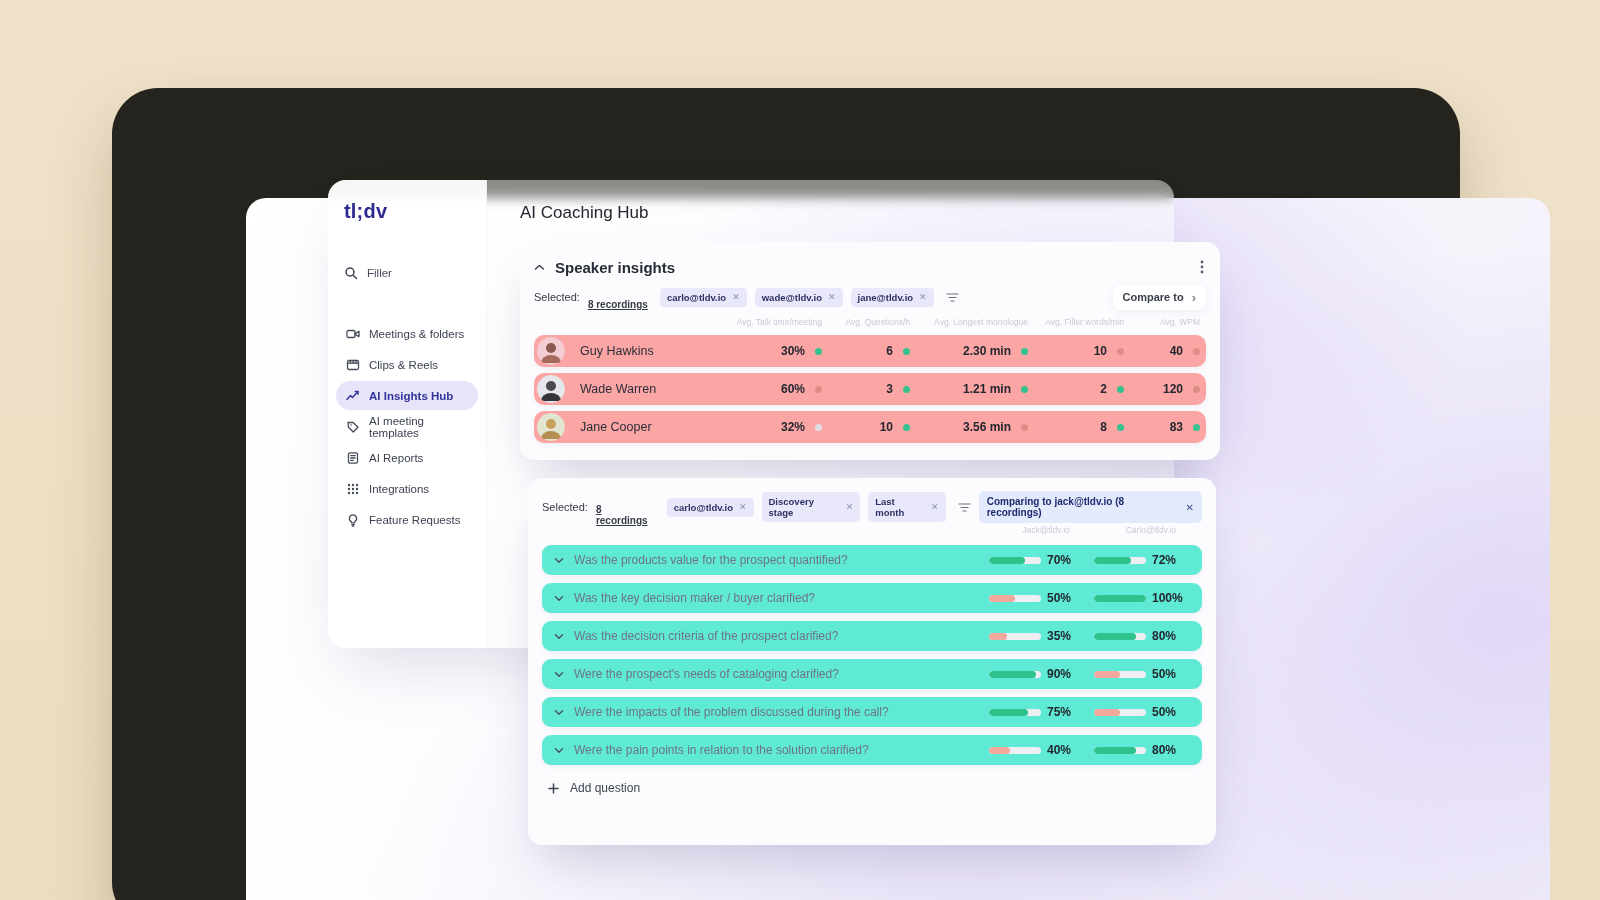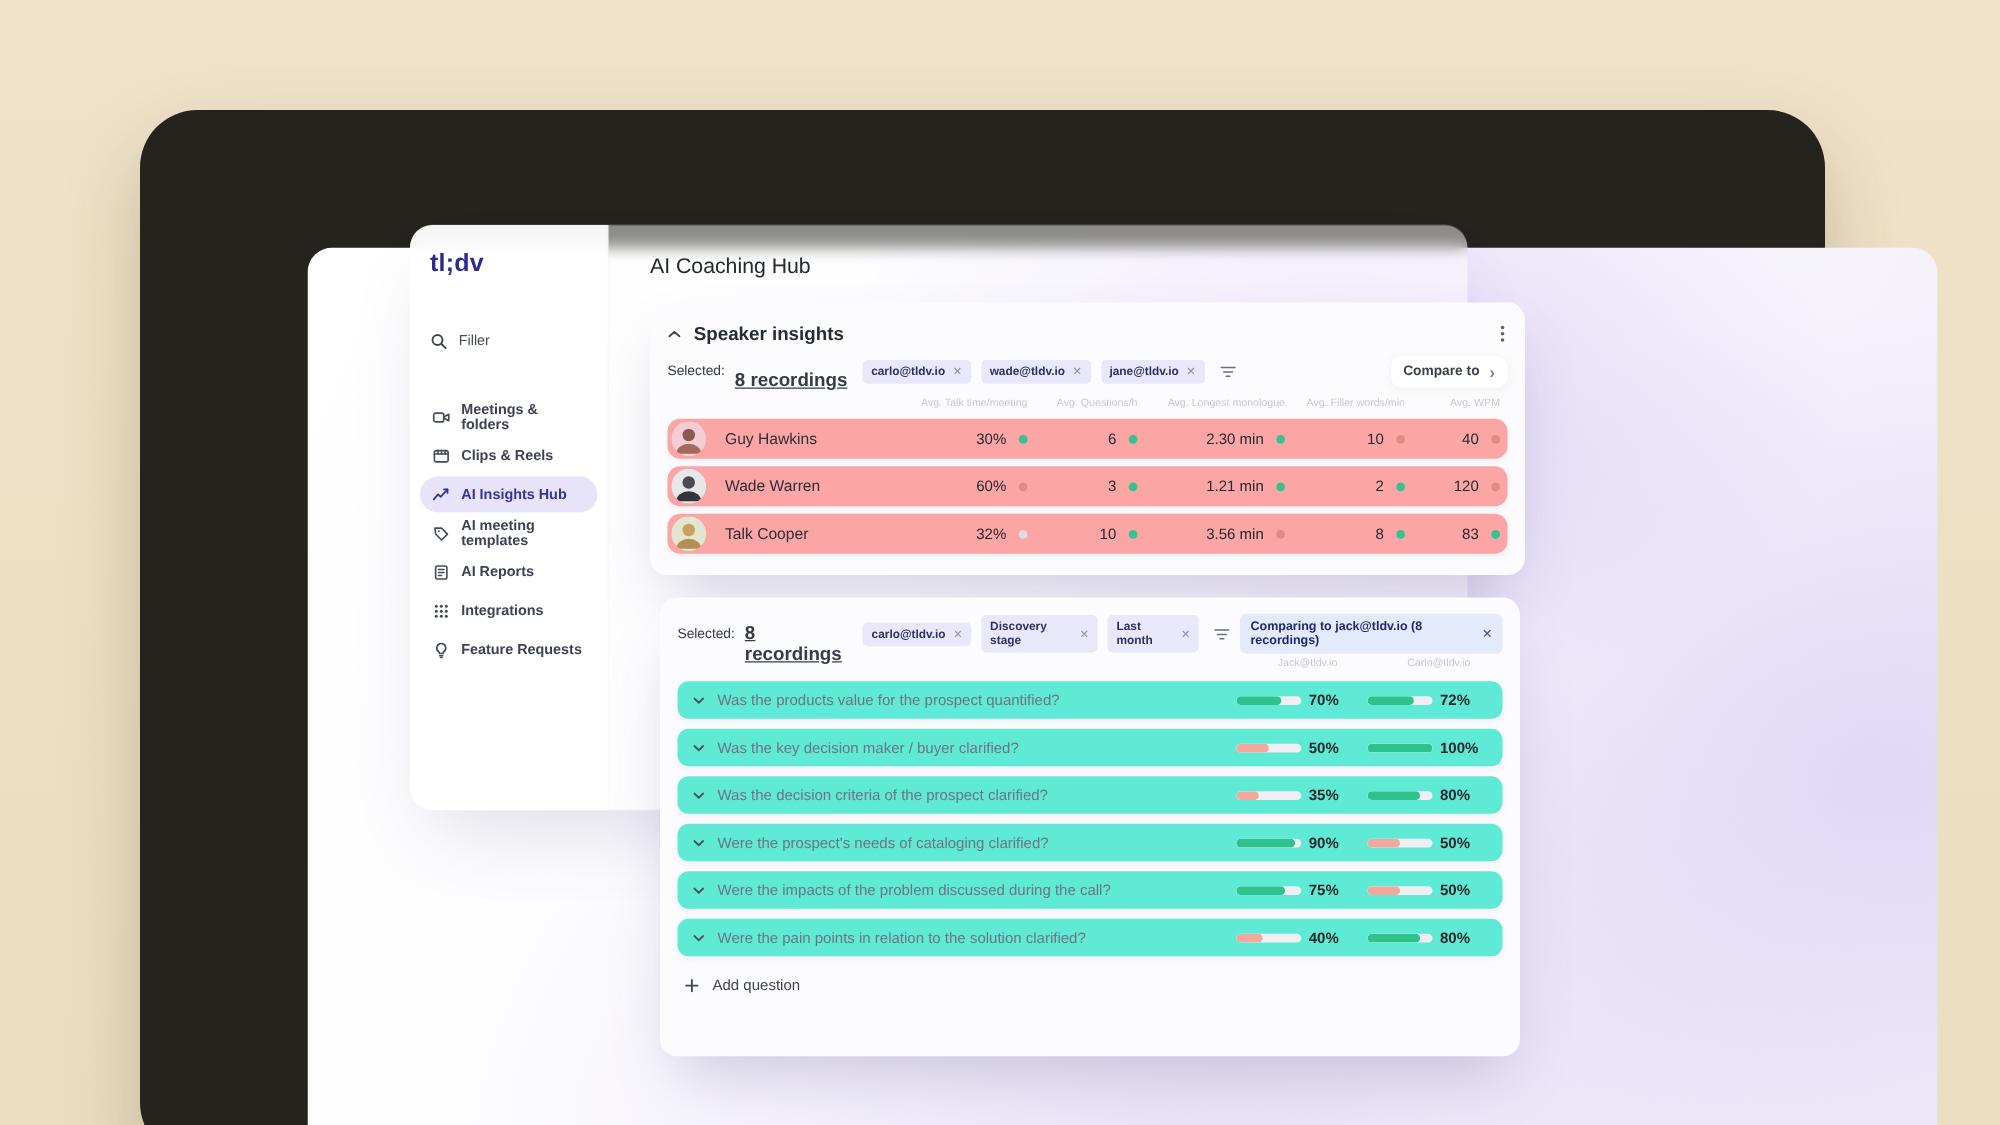--- a/index.html
+++ b/index.html
@@ -16,58 +16,58 @@
       radial-gradient(ellipse 900px 700px at 55% 95%, rgba(214,203,243,.45), transparent 65%),
       linear-gradient(115deg,#ffffff 0%,#fbfafd 45%,#f1edf9 100%);
   }
 
   
   .app { position:absolute; left:328px; top:180px; width:846px; height:468px; border-radius:18px; background:rgba(255,255,255,.48); box-shadow:0 30px 60px -18px rgba(94,86,140,.20); backdrop-filter:blur(6px); }
   .sidebar { position:absolute; left:328px; top:180px; width:159px; height:468px; border-radius:18px 0 0 18px; background:rgba(255,255,255,.93); border-right:1px solid rgba(60,60,100,.05); }
   .logo { position:absolute; left:16px; top:20px; font-size:20px; font-weight:800; letter-spacing:.2px; color:#2d2b8f; }
   .search-row { position:absolute; left:16px; top:86px; display:flex; align-items:center; gap:9px; color:#454b59; font-size:11.5px; cursor:pointer; }
   .nav { position:absolute; left:6px; right:6px; top:138px; display:flex; flex-direction:column; }
-  .nav-item { display:flex; align-items:center; gap:9px; height:29px; margin:1px 2px; padding:0 10px; border-radius:16px; font-size:11.5px; color:#3c4252; cursor:pointer;font-weight:bold; }
+  .nav-item { display:flex; align-items:center; gap:9px; height:29px; margin:1px 2px; padding:0 10px; border-radius:16px; font-size:11.5px; color:#3c4252; cursor:pointer; }
   .nav-item.active { background:#e7e4f9; color:#32339b; font-weight:700; }
   .nav-item.active svg { stroke:#32339b; }
   .nav-item svg, .search-row svg { flex:0 0 auto; }
 
   .page-title { position:absolute; left:520px; top:203px; font-size:17px; font-weight:500; color:#23272f; }
 
   
   .card { position:absolute; background:#fcfbfe; border-radius:14px; box-shadow:0 26px 48px -14px rgba(94,86,140,.28); padding:12px 14px; }
   .card-speaker { left:520px; top:242px; width:700px; height:218px; }
   .card-playbook { left:528px; top:478px; width:688px; height:367px; }
 
   .card-header { display:flex; align-items:center; gap:10px; height:26px; }
   .card-title { font-size:15px; font-weight:700; color:#262b36; }
   .card-title-muted { font-size:15px; font-weight:500; color:#c1c4ce; }
   .title-sep { font-size:15px; color:#d7d9e0; }
   .kebab { margin-left:auto; cursor:pointer; padding:2px; }
 
   .filter-row { display:flex; align-items:center; gap:8px; height:24px; margin-top:5px; }
   .selected-label { font-size:11px; font-weight:400; color:#353b47; }
-  .selected-value { font-size:15px; font-weight:700; color:#353b47; text-decoration:underline; cursor:pointer; margin-right:4px;margin-top:15px; }
+  .selected-value { font-size:10px; font-weight:700; color:#353b47; text-decoration:underline; cursor:pointer; margin-right:4px;margin-top:15px; }
   .chip { display:inline-flex; align-items:center; gap:6px; background:#e9e8fb; border-radius:4px; padding:4px 7px; font-size:9.5px; font-weight:700; color:#2c3163; cursor:pointer; }
   .chip .x { color:#8d93b6; font-size:9px; font-weight:400; cursor:pointer; }
   .funnel { margin-left:4px; cursor:pointer; }
   .compare-btn { margin-left:auto; display:flex; align-items:center; gap:8px; background:rgba(255,255,255,.92); border-radius:8px; padding:6px 10px; font-size:11px; font-weight:600; color:#3a3f4b; cursor:pointer; box-shadow:0 2px 8px rgba(120,120,160,.10); }
   .compare-btn .chev { color:#7a8090; font-size:13px; line-height:1; }
   .comparing-chip { margin-left:auto; display:flex; align-items:center; gap:8px; background:#e2eafc; border-radius:5px; padding:5px 8px; font-size:10px; font-weight:700; color:#1f2a6e; cursor:pointer; }
   .comparing-chip .x { color:#42508f; font-size:10px; font-weight:400; }
 
   
   .tbl-grid { display:grid; grid-template-columns:40px 1fr 96px 88px 118px 96px 76px; align-items:center; }
   .cols-row { margin-top:6px; height:14px; }
   .col-label { font-size:8.5px; color:#c6cad6; text-align:right; padding-right:6px; white-space:nowrap; }
   .s-row { height:32px; background:#fca5a5; border-radius:10px; margin-top:6px; box-shadow:0 2px 5px rgba(130,130,165,.10); padding:0; cursor:default; }
   .avatar { width:28px; height:28px; border-radius:50%; margin-left:3px; overflow:hidden; }
   .s-name { font-size:12.5px; font-weight:500; color:#2a2f3a; padding-left:6px; }
   .metric { display:flex; align-items:center; justify-content:flex-end; gap:10px; padding-right:6px; }
-  .metric .val { font-size:12px; font-weight:400; color:#23272f; }
+  .metric .val { font-size:12px; font-weight:700; color:#23272f; }
   .dot { width:7px; height:7px; border-radius:50%; flex:0 0 auto; }
   .dot.green { background:#35c28f; }
   .dot.red { background:#dd8d87; }
   .dot.gray { background:#dcdde2; }
 
   
   .q-grid { display:grid; grid-template-columns:16px 1fr 90px 15px 90px 6px; align-items:center; }
   .q-collabels { margin-top:4px; height:14px; }
   .q-col-label { font-size:8.5px; color:#c6cad6; text-align:center; white-space:nowrap; }
   .q-row { height:30px; background:#5eead4; border-radius:9px; margin-top:8px; box-shadow:0 2px 5px rgba(130,130,165,.10); padding:0 12px; cursor:default; }
@@ -304,21 +304,21 @@
     </div>
 
     <div class="tbl-grid s-row">
       <span class="avatar">
           <svg width="28" height="28" viewBox="0 0 28 28">
             <circle cx="14" cy="14" r="14" fill="#e2e5cf"></circle>
             <circle cx="14" cy="11" r="5" fill="#c9a15e"></circle>
             <path d="M4 26 a10 8 0 0 1 20 0 Z" fill="#b58f52"></path>
           </svg>
         </span>
-      <span class="s-name">Talk Cooper</span>
+      <span class="s-name">Jane Cooper</span>
       <span class="metric">
           <span class="val">32%</span>
           <span class="dot gray"></span>
         </span>
       <span class="metric">
           <span class="val">10</span>
           <span class="dot green"></span>
         </span>
       <span class="metric">
           <span class="val">3.56 min</span>

